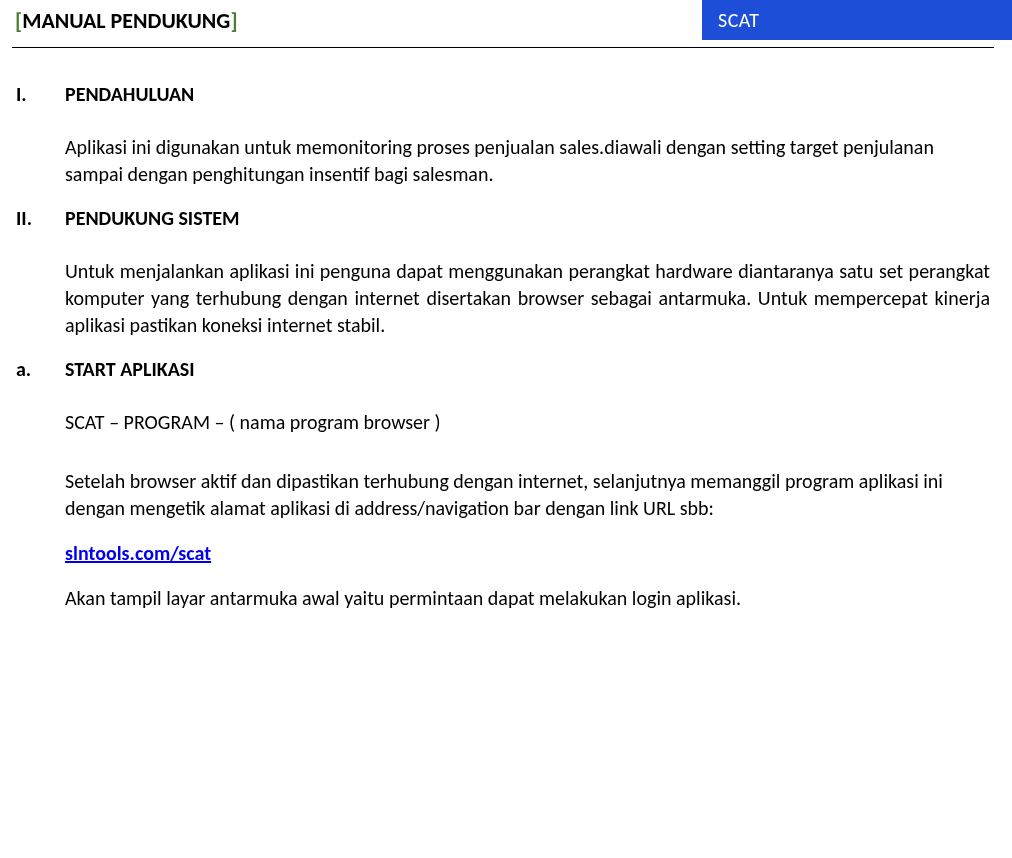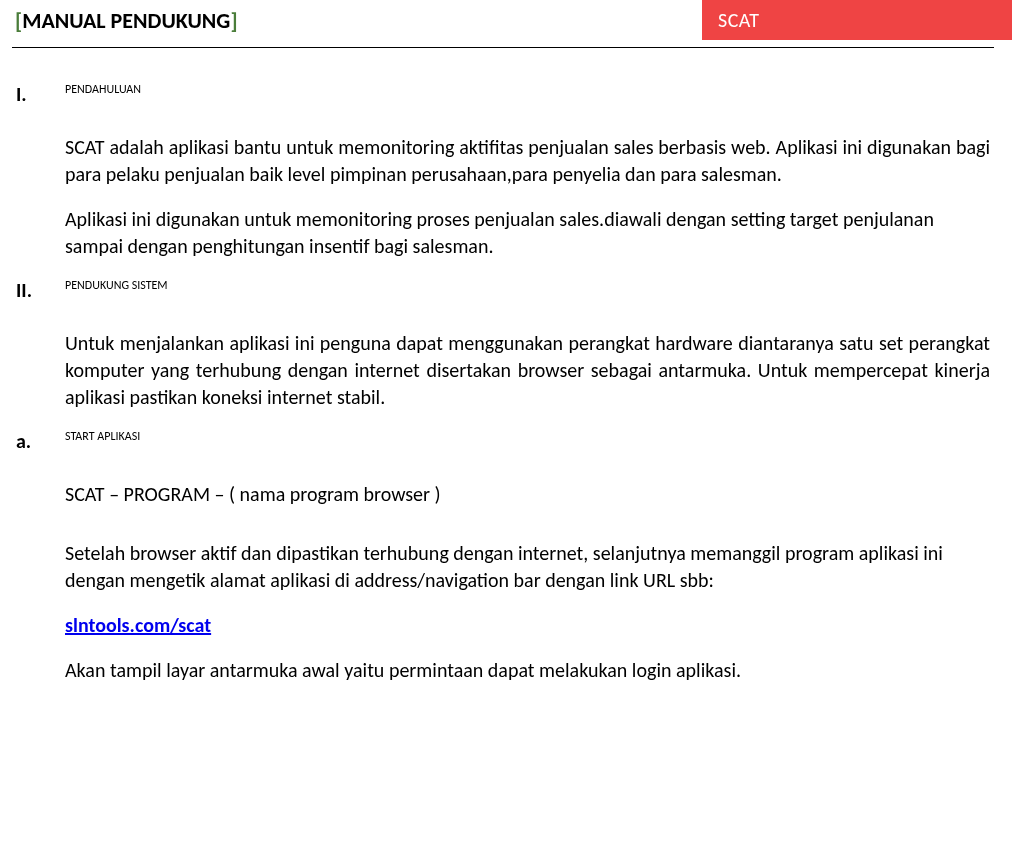--- a/index.html
+++ b/index.html
@@ -26,21 +26,21 @@
     }
     .bracket-left { color: #4a7d3a; font-weight: bold; }
     .header-text { color: #000; }
     .bracket-right { color: #4a7d3a; font-weight: bold; }
     .header-badge {
       position: absolute;
       right: -18px;
       top: 0;
       width: 310px;
       height: 40px;
-      background: #ef4444;
+      background: #1d4ed8;
       color: #fff;
       font-size: 20px;
       letter-spacing: 0.5px;
       padding-left: 16px;
       display: flex;
       align-items: center;
     }
     .content-wrap {
       padding: 34px 16px 0 10px;
     }
@@ -49,22 +49,22 @@
       margin-bottom: 8px;
     }
     .section-num {
       width: 55px;
       font-weight: bold;
       font-size: 20px;
       text-align: left;
       padding-left: 6px;
     }
     .section-heading {
-      font-weight: normal;
-      font-size: 12px;
+      font-weight: bold;
+      font-size: 20px;
       text-align: center;
     }
     .para-block {
       margin-left: 55px;
       margin-right: 6px;
       font-size: 20px;
       line-height: 1.35;
       margin-bottom: 18px;
     }
     .justify { text-align: justify; }
@@ -86,21 +86,20 @@
   <div class="header-badge">SCAT</div>
 </div>
 
 <div class="content-wrap">
 
   <div class="section-row">
     <div class="section-num">I.</div>
     <div class="section-heading">PENDAHULUAN</div>
   </div>
   <div class="spacer-md"></div>
-  <div class="para-block justify">SCAT adalah aplikasi bantu untuk memonitoring aktifitas penjualan sales berbasis web. Aplikasi ini digunakan bagi para pelaku penjualan baik level pimpinan perusahaan,para penyelia dan para salesman.</div>
   <div class="para-block">Aplikasi ini digunakan untuk memonitoring proses penjualan sales.diawali dengan setting target penjulanan sampai dengan penghitungan insentif bagi salesman.</div>
 
   <div class="section-row">
     <div class="section-num">II.</div>
     <div class="section-heading">PENDUKUNG SISTEM</div>
   </div>
   <div class="spacer-md"></div>
   <div class="para-block justify">Untuk menjalankan aplikasi ini penguna dapat menggunakan perangkat hardware diantaranya satu set perangkat komputer yang terhubung dengan internet disertakan browser sebagai antarmuka. Untuk mempercepat kinerja aplikasi pastikan koneksi internet stabil.</div>
 
   <div class="section-row">

